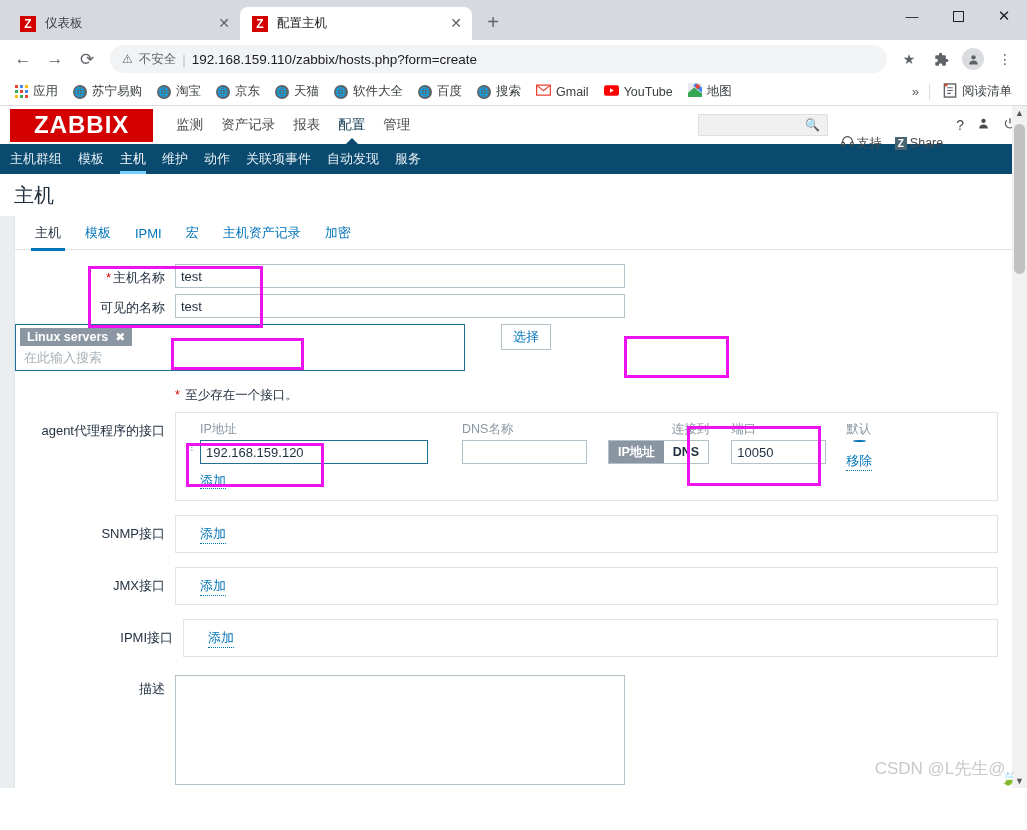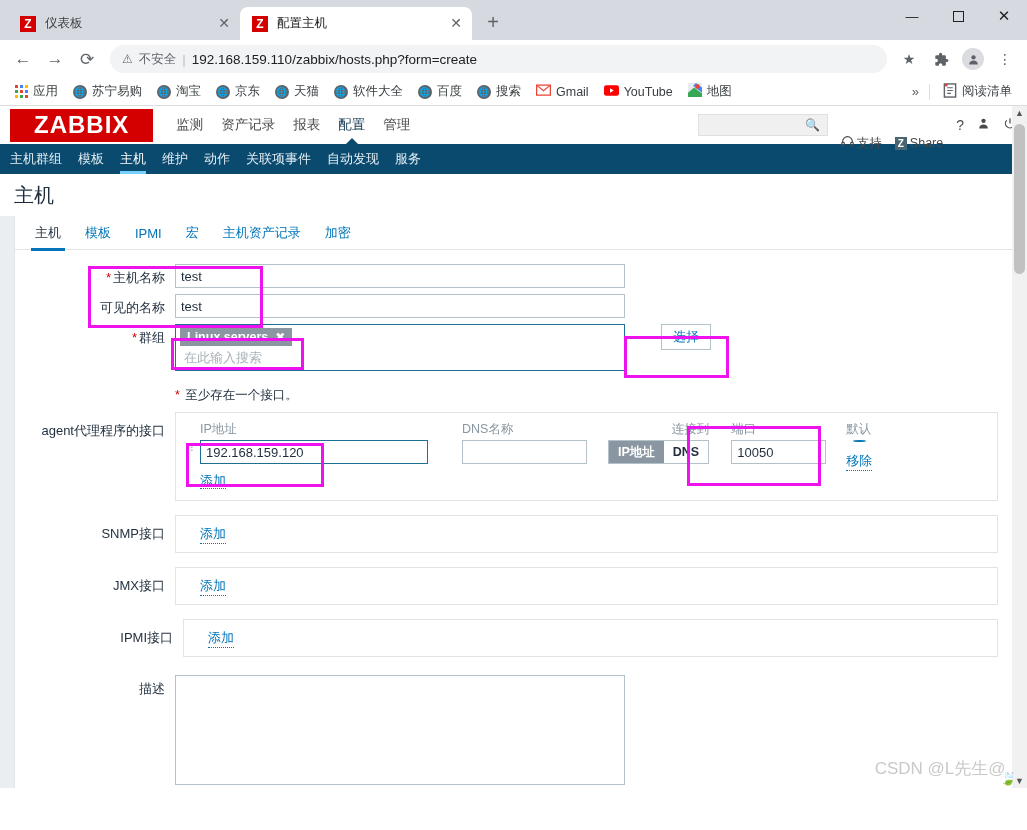--- a/index.html
+++ b/index.html
@@ -352,23 +352,20 @@
         </div>
 
         <div class="frow">
           <div class="flabel">可见的名称</div>
           <div class="fctl">
             <input class="inp w450" value="test" style="">
           </div>
         </div>
 
         <div class="frow" style="margin-top:6px;">
-          <div class="flabel">
-            <span class="req">*</span><span>群组</span>
-          </div>
           <div class="fctl" style="display:flex; gap:36px; align-items:flex-start;">
             <div class="multiselect">
               <span class="chip">
                 <span>Linux servers</span>
                 <span class="x">✖</span>
               </span>
               <div class="ms-ph">在此输入搜索</div>
             </div>
             <button class="btn">选择</button>
           </div>

